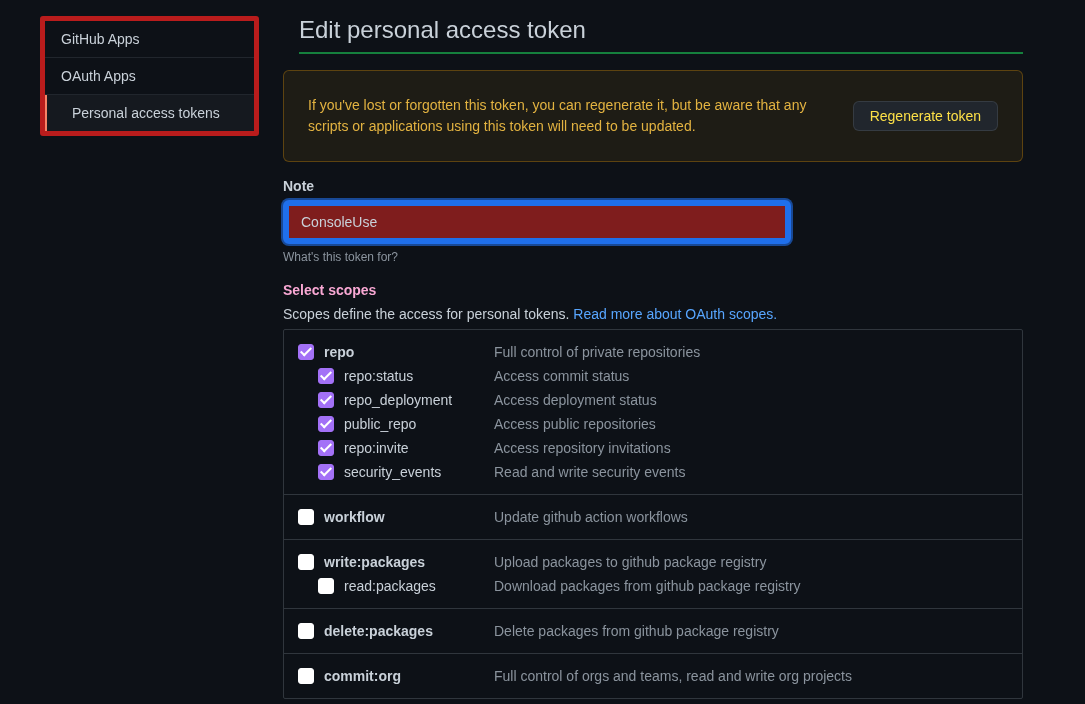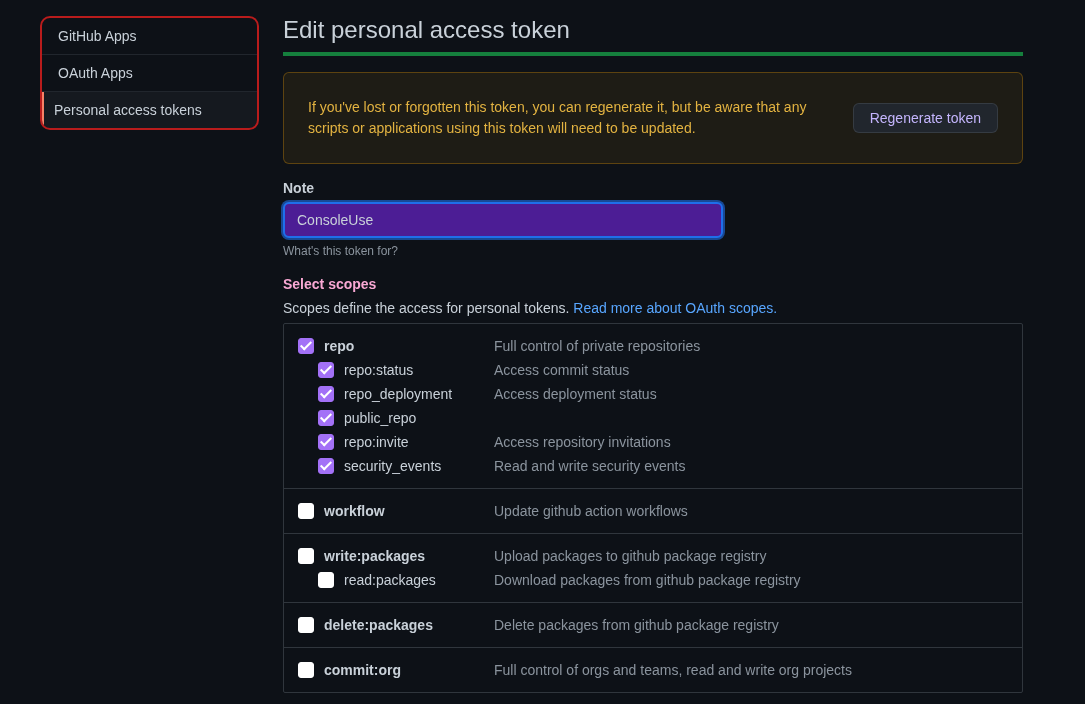--- a/index.html
+++ b/index.html
@@ -15,86 +15,87 @@
       display: flex;
       padding: 16px 40px 0 40px;
       gap: 24px;
     }
     .sidebar {
       width: 219px;
       flex-shrink: 0;
     }
     .menu {
       list-style: none;
-      border: 2px solid #b91c1c;
-      border-radius: 10px;
+      border: 5px solid #b91c1c;
+      border-radius: 3px;
       overflow: hidden;
     }
     .menu-item {
       padding: 10px 16px;
       border-bottom: 1px solid #21262d;
       color: #c9d1d9;
       cursor: pointer;
       font-size: 14px;
     }
     .menu-item:last-child { border-bottom: none; }
     .menu-item.selected {
       border-left: 2px solid #f78166;
-      padding-left: 10px;
+      padding-left: 25px;
       background: rgba(177,186,196,0.05);
     }
     .main {
       flex: 1;
       max-width: 740px;
     }
     .page-title {
       font-size: 24px;
       font-weight: 400;
       color: #c9d1d9;
       padding-bottom: 8px;
-      border-bottom: 4px solid #15803d;
+      border-bottom: 2px solid #15803d;
       margin-bottom: 16px;
+      margin-left: 16px;
     }
     .flash {
       background: rgba(187,128,9,0.1);
       border: 1px solid rgba(187,128,9,0.4);
       border-radius: 6px;
       padding: 24px;
       display: flex;
       align-items: center;
       gap: 16px;
       margin-bottom: 16px;
     }
     .flash-text {
       color: #e3b341;
       flex: 1;
       line-height: 1.5;
     }
     .btn-regenerate {
       background: #21262d;
       border: 1px solid rgba(240,246,252,0.1);
-      color: #c4b5fd;
+      color: #fde047;
       padding: 6px 16px;
       border-radius: 6px;
       cursor: pointer;
       font-size: 14px;
       white-space: nowrap;
     }
     .form-group { margin-bottom: 16px; }
     .form-label {
       display: block;
       font-weight: 600;
       margin-bottom: 6px;
       color: #c9d1d9;
     }
     .form-input {
-      width: 440px;
+      width: 508px;
       padding: 6px 12px;
-      background: #4c1d95;
-      border: 2px solid #14532d;
+      background: #7f1d1d;
+      border: 6px solid #14532d;
       border-radius: 6px;
       color: #c9d1d9;
       font-size: 14px;
       line-height: 20px;
     }
     .form-input.focused {
       border-color: #1f6feb;
       box-shadow: 0 0 0 2px rgba(31,111,235,0.6);
     }
     .form-hint {
@@ -214,20 +215,21 @@
             <span class="scope-desc">Access commit status</span>
           </div>
           <div class="scope-row child">
             <span class="scope-check checked"></span>
             <span class="scope-name">repo_deployment</span>
             <span class="scope-desc">Access deployment status</span>
           </div>
           <div class="scope-row child">
             <span class="scope-check checked"></span>
             <span class="scope-name">public_repo</span>
+            <span class="scope-desc">Access public repositories</span>
           </div>
           <div class="scope-row child">
             <span class="scope-check checked"></span>
             <span class="scope-name">repo:invite</span>
             <span class="scope-desc">Access repository invitations</span>
           </div>
           <div class="scope-row child">
             <span class="scope-check checked"></span>
             <span class="scope-name">security_events</span>
             <span class="scope-desc">Read and write security events</span>

